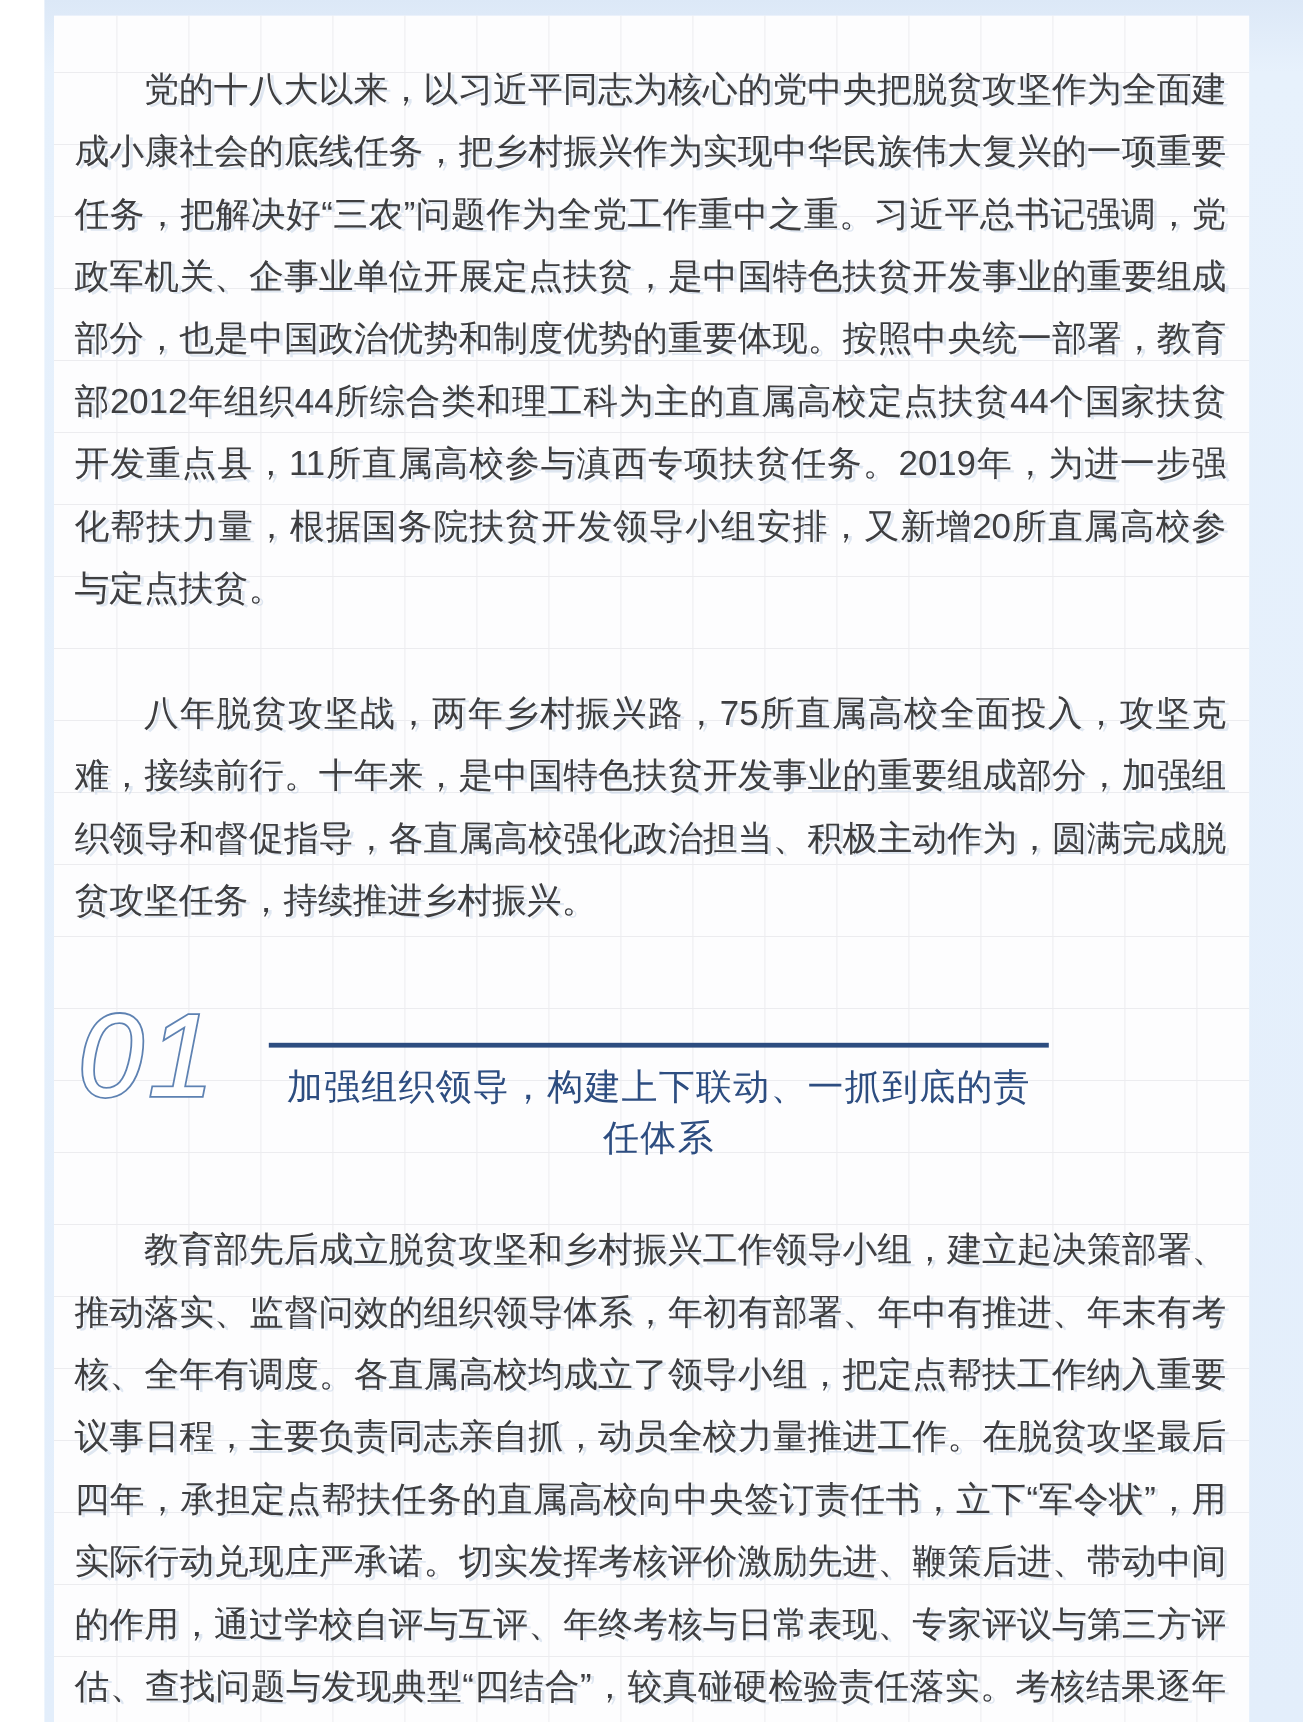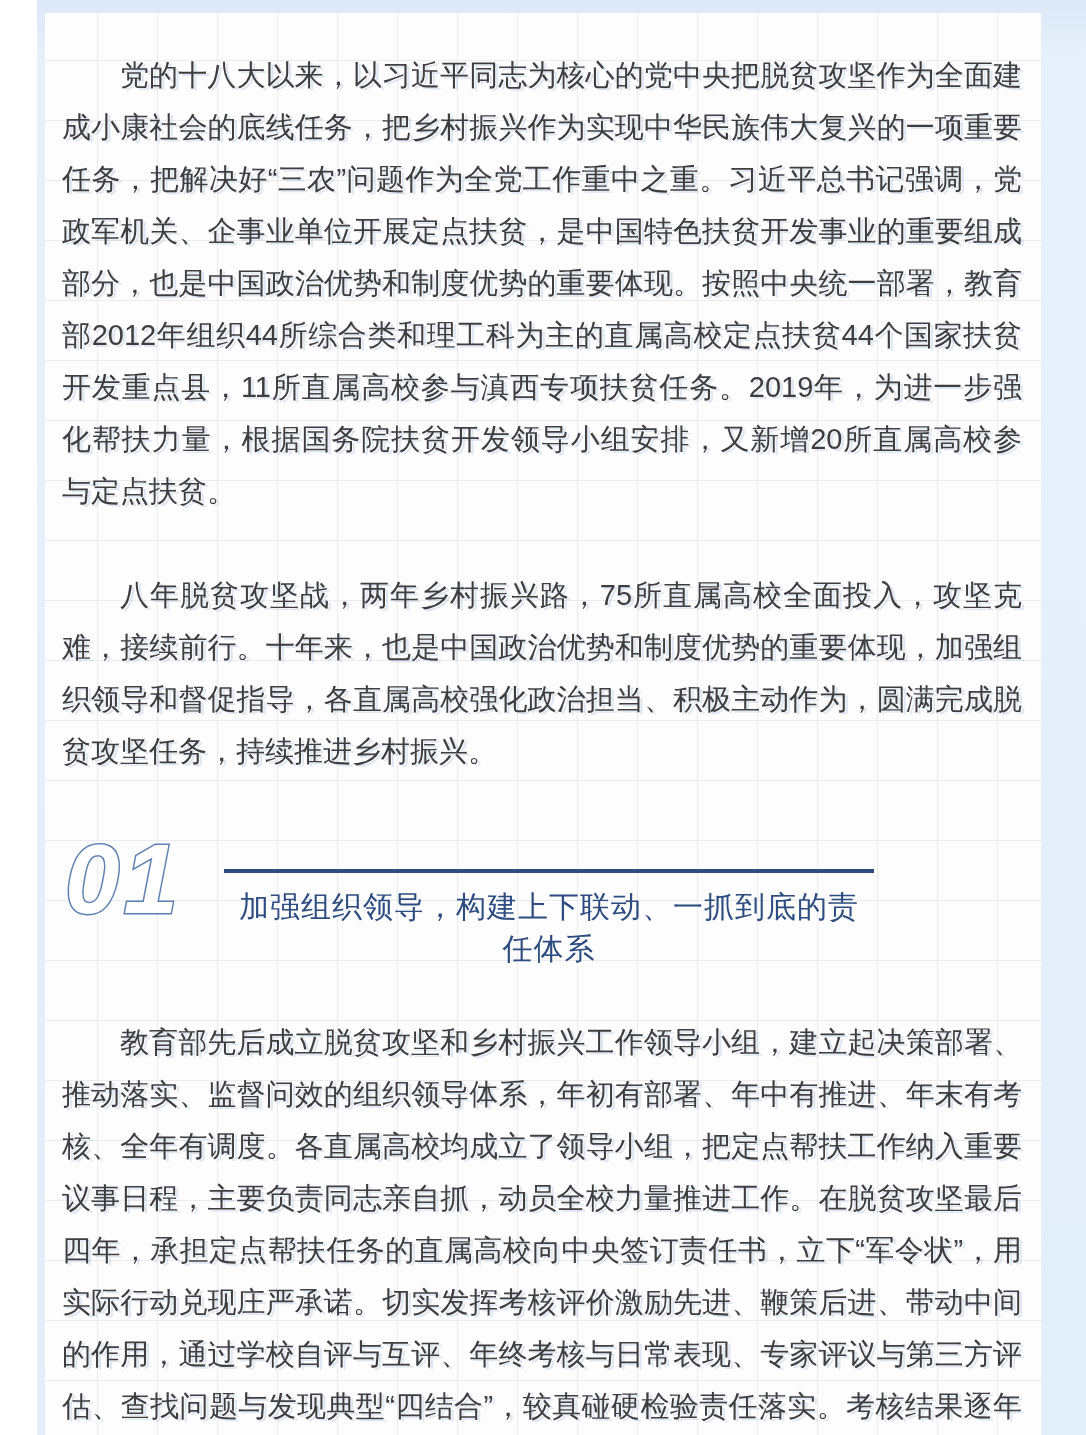--- a/index.html
+++ b/index.html
@@ -55,21 +55,21 @@
   }
   .section-header {
     margin: 0 0 46px 0;
     display: flex;
     align-items: flex-start;
   }
   .section-number {
     margin-left: 3px;
     font-size: 98px;
     line-height: 100px;
-    font-weight: 700;
+    font-weight: 400;
     font-style: italic;
     color: #ffffff;
     -webkit-text-stroke: 3px #5e82b2;
     paint-order: stroke fill;
     letter-spacing: 4px;
     flex: 0 0 auto;
     text-align: right;
   }
   .section-title-wrap {
     margin-left: 42px;
@@ -95,21 +95,21 @@
 </style>
 </head>
 <body>
 
 <div class="page">
   <div class="panel">
     <div class="grid-area">
 
       <p class="para">党的十八大以来，以习近平同志为核心的党中央把脱贫攻坚作为全面建成小康社会的底线任务，把乡村振兴作为实现中华民族伟大复兴的一项重要任务，把解决好“三农”问题作为全党工作重中之重。习近平总书记强调，党政军机关、企事业单位开展定点扶贫，是中国特色扶贫开发事业的重要组成部分，也是中国政治优势和制度优势的重要体现。按照中央统一部署，教育部2012年组织44所综合类和理工科为主的直属高校定点扶贫44个国家扶贫开发重点县，11所直属高校参与滇西专项扶贫任务。2019年，为进一步强化帮扶力量，根据国务院扶贫开发领导小组安排，又新增20所直属高校参与定点扶贫。</p>
 
-      <p class="para">八年脱贫攻坚战，两年乡村振兴路，75所直属高校全面投入，攻坚克难，接续前行。十年来，也是中国政治优势和制度优势的重要体现，加强组织领导和督促指导，各直属高校强化政治担当、积极主动作为，圆满完成脱贫攻坚任务，持续推进乡村振兴。</p>
+      <p class="para">八年脱贫攻坚战，两年乡村振兴路，75所直属高校全面投入，攻坚克难，接续前行。十年来，是中国特色扶贫开发事业的重要组成部分，加强组织领导和督促指导，各直属高校强化政治担当、积极主动作为，圆满完成脱贫攻坚任务，持续推进乡村振兴。</p>
 
       <div class="section-header">
         <div class="section-number">01</div>
         <div class="section-title-wrap">
           <div class="title-rule"></div>
           <h2 class="section-title">加强组织领导，构建上下联动、一抓到底的责任体系</h2>
         </div>
       </div>
 
       <p class="para">教育部先后成立脱贫攻坚和乡村振兴工作领导小组，建立起决策部署、推动落实、监督问效的组织领导体系，年初有部署、年中有推进、年末有考核、全年有调度。各直属高校均成立了领导小组，把定点帮扶工作纳入重要议事日程，主要负责同志亲自抓，动员全校力量推进工作。在脱贫攻坚最后四年，承担定点帮扶任务的直属高校向中央签订责任书，立下“军令状”，用实际行动兑现庄严承诺。切实发挥考核评价激励先进、鞭策后进、带动中间的作用，通过学校自评与互评、年终考核与日常表现、专家评议与第三方评估、查找问题与发现典型“四结合”，较真碰硬检验责任落实。考核结果逐年向好，责任担当持续转化为工作成效。2016年以来，共有32个直属高校集体和个人获得全国脱贫攻坚奖和脱贫攻坚先进表彰。</p>

